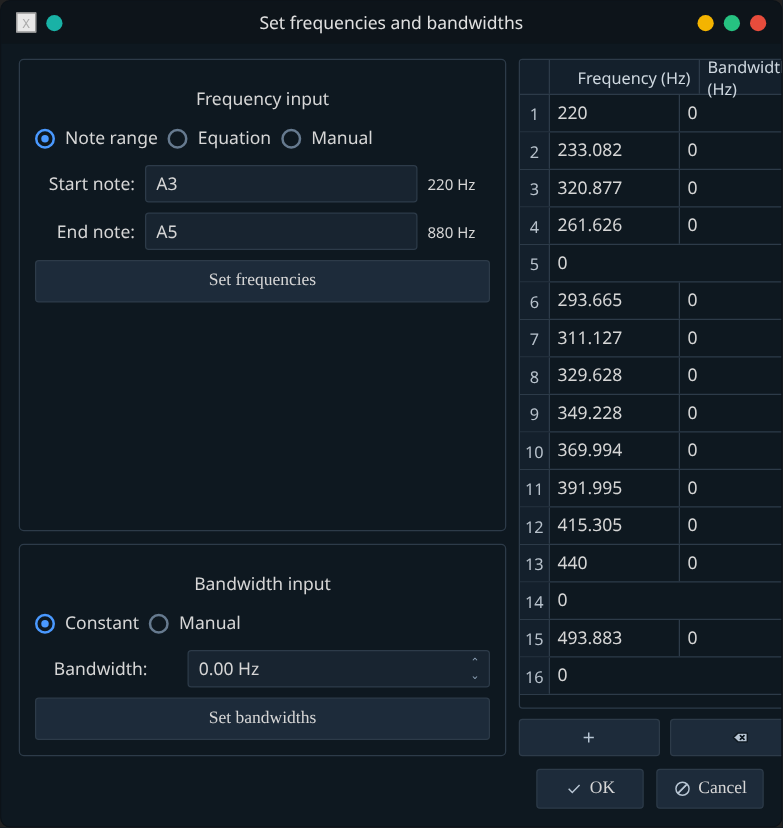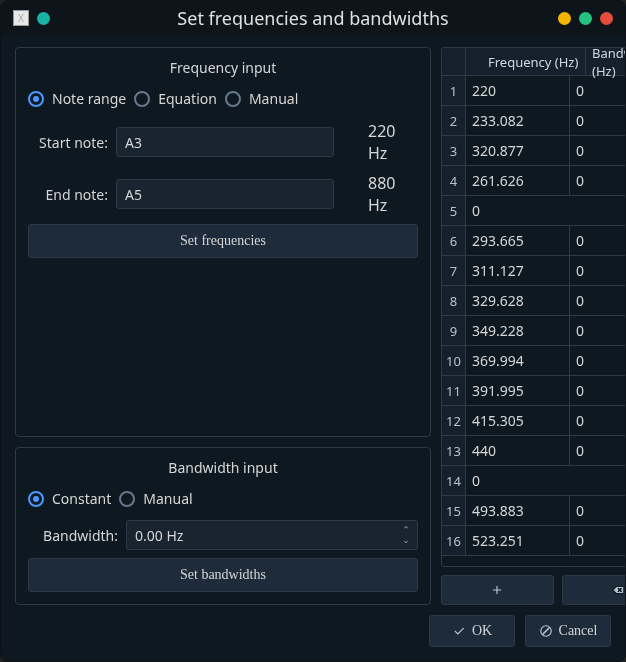--- a/index.html
+++ b/index.html
@@ -51,21 +51,21 @@
     border:1px solid #999;
     display:flex;align-items:center;justify-content:center;
     font-size:10px;color:#aaa;
     background:#e8e8e8;
   }
   .titlebar .dot {
     width:13px;height:13px;border-radius:50%;
   }
   .titlebar .title {
     flex:1;text-align:center;
-    font-size:18px;color:#e0e0e0;
+    font-size:14px;color:#e0e0e0;
     position:absolute;left:0;right:0;
     pointer-events:none;
   }
   .titlebar .controls {
     display:flex;gap:8px;margin-left:auto;z-index:1;
   }
   .content {
     flex:1;
     display:flex;flex-direction:column;
     padding:12px 14px 14px 14px;
@@ -78,21 +78,21 @@
     min-height:0;
   }
   .left-col {
     flex:0 0 305px;
     display:flex;flex-direction:column;
     gap:10px;
   }
   .panel {
     border:1px solid var(--border);
     border-radius:4px;
-    padding:10px 12px 12px 12px;
+    padding:22px 12px 12px 12px;
     display:flex;flex-direction:column;
     gap:8px;
   }
   .panel-title {
     text-align:center;
     font-size:14px;
     color:var(--text);
     margin-bottom:4px;
   }
   .radio-group {display:flex;flex-direction:row;gap:8px;margin-bottom:4px;}
@@ -121,21 +121,21 @@
     border:1px solid var(--border);
     border-radius:3px;
     color:var(--text);
     padding:6px 8px;
     font-size:14px;
     font-family:inherit;
     height:30px;
   }
   .hz-label {
     flex:0 0 50px;
-    color:var(--text);font-size:16px;margin-left:26px;
+    color:var(--text);font-size:12px;
   }
   .btn {
     background:var(--button-bg);
     border:1px solid var(--border);
     border-radius:3px;
     color:var(--text);
     font-size:14px;
     padding:8px 0;
     text-align:center;
     cursor:pointer;
@@ -150,20 +150,21 @@
   }
   .spin-input {
     flex:1;
     background:var(--input-bg);
     border:1px solid var(--border);
     border-radius:3px;
     color:var(--text);
     padding:6px 24px 6px 8px;
     font-size:14px;font-family:inherit;
     height:30px;
+    margin-left:24px;
   }
   .spin-arrows {
     position:absolute;right:4px;top:2px;bottom:2px;
     width:16px;display:flex;flex-direction:column;justify-content:center;align-items:center;
     color:#8fa3b8;font-size:9px;line-height:10px;
   }
   .right-col {
     flex:1;display:flex;flex-direction:column;gap:8px;min-height:0;
   }
   .table-wrap {
@@ -372,21 +373,20 @@
                 <div class="td num">14</div>
                 <div class="td bw">0</div>
               </div>
               <div class="tr">
                 <div class="td num">15</div>
                 <div class="td freq">493.883</div>
                 <div class="td bw">0</div>
               </div>
               <div class="tr">
                 <div class="td num">16</div>
-                <div class="td freq">523.251</div>
                 <div class="td bw">0</div>
               </div>
             </div>
           <div class="scrollbar">
             <div class="scroll-thumb"></div>
           </div>
         </div>
         <div class="table-buttons">
           <div class="btn">
             <svg class="icon" viewBox="0 0 24 24">

